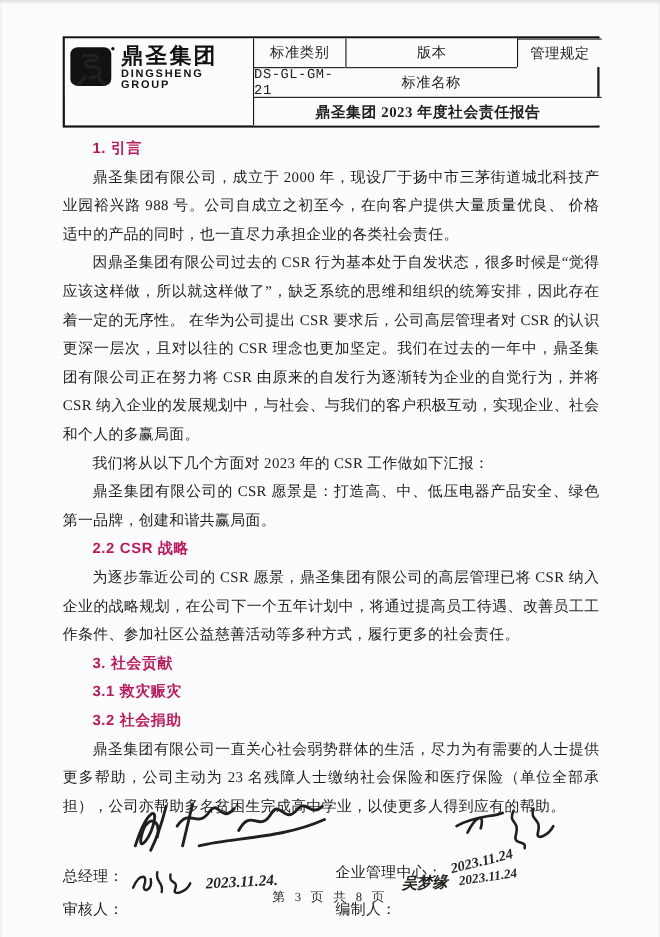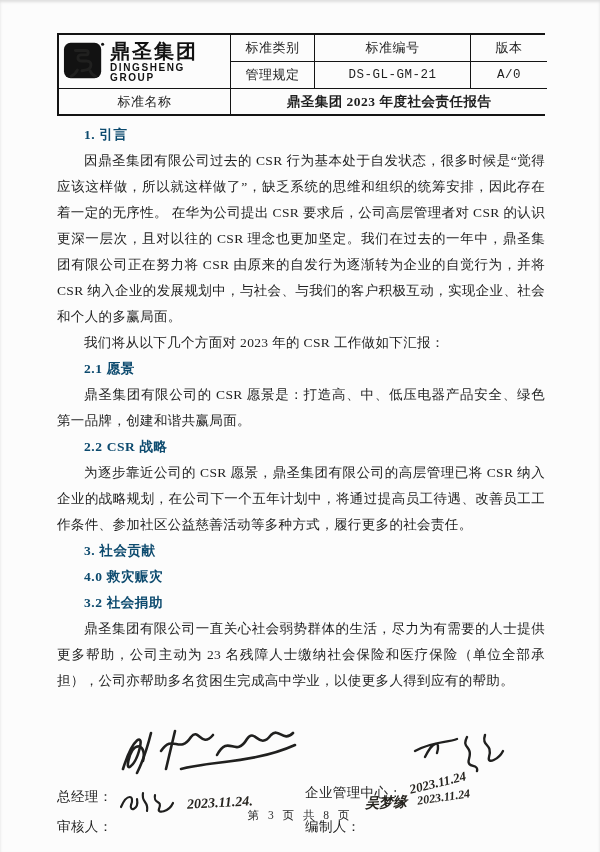--- a/index.html
+++ b/index.html
@@ -36,22 +36,22 @@
   .doc-title { font-weight:700; font-size:13.5px; }
 
   
   .bodytext { margin-top:6px; }
   .para, .heading {
     font-size:13.5px; line-height:26px; letter-spacing:.35px;
     text-align:justify;
   }
   .para { text-indent:2em; }
   .heading {
-    padding-left:2em; font-family:Liberation Serif, serif;
-    font-weight:700; letter-spacing:.6px; color:#0c4a6e;
+    padding-left:2em; font-family:Liberation Sans, sans-serif;
+    font-weight:700; letter-spacing:.6px; color:#be185d;
   }
 
   
   .sigs { position:absolute; left:57px; top:735px; width:488px; height:85px; }
   .sig-label { font-size:13.5px; letter-spacing:.4px; color:#1e1e1e; position:absolute; white-space:nowrap;margin-top:21px; }
   .ink { stroke:#20201f; fill:none; stroke-linecap:round; stroke-linejoin:round; }
   .hand {
     font-family:"Liberation Serif",serif; font-style:italic; font-weight:700;
     color:#26241f; white-space:nowrap; position:absolute;
   }
@@ -88,39 +88,37 @@
             <path class="ink" d="M15 31.5 c-1.8 3.4 -3.8 5.4 -6.6 6.6 M28.5 32.5 c1 2.6 2.8 4.6 5.6 5.6" stroke="#fff" stroke-width="3" fill="none"></path>
             <circle cx="41.5" cy="4.5" r="1.6" fill="#121212"></circle>
           </svg>
         </span>
         <span class="brand">
           <span class="brand-cn">鼎圣集团</span>
           <span class="brand-en">DINGSHENG GROUP</span>
         </span>
       </div>
       <div class="cell no-t">标准类别</div>
-      <div class="cell no-t">标准编号</div>
       <div class="cell no-t">版本</div>
       <div class="cell">管理规定</div>
       <div class="cell code">DS-GL-GM-21</div>
-      <div class="cell code">A/0</div>
       <div class="cell no-l">标准名称</div>
       <div class="cell doc-title" style="grid-column:2/5">鼎圣集团 2023 年度社会责任报告</div>
     </div>
 
     <div class="bodytext">
       <div class="heading">1. 引言</div>
+      <div class="para">鼎圣集团有限公司，成立于 2000 年，现设厂于扬中市三茅街道城北科技产业园裕兴路 988 号。公司自成立之初至今，在向客户提供大量质量优良、 价格适中的产品的同时，也一直尽力承担企业的各类社会责任。</div>
       <div class="para">因鼎圣集团有限公司过去的 CSR 行为基本处于自发状态，很多时候是“觉得应该这样做，所以就这样做了”，缺乏系统的思维和组织的统筹安排，因此存在着一定的无序性。 在华为公司提出 CSR 要求后，公司高层管理者对 CSR 的认识更深一层次，且对以往的 CSR 理念也更加坚定。我们在过去的一年中，鼎圣集团有限公司正在努力将 CSR 由原来的自发行为逐渐转为企业的自觉行为，并将 CSR 纳入企业的发展规划中，与社会、与我们的客户积极互动，实现企业、社会和个人的多赢局面。</div>
       <div class="para">我们将从以下几个方面对 2023 年的 CSR 工作做如下汇报：</div>
-      <div class="heading">2.1 愿景</div>
       <div class="para">鼎圣集团有限公司的 CSR 愿景是：打造高、中、低压电器产品安全、绿色第一品牌，创建和谐共赢局面。</div>
       <div class="heading">2.2 CSR 战略</div>
       <div class="para">为逐步靠近公司的 CSR 愿景，鼎圣集团有限公司的高层管理已将 CSR 纳入企业的战略规划，在公司下一个五年计划中，将通过提高员工待遇、改善员工工作条件、参加社区公益慈善活动等多种方式，履行更多的社会责任。</div>
       <div class="heading">3. 社会贡献</div>
-      <div class="heading">4.0 救灾赈灾</div>
+      <div class="heading">3.1 救灾赈灾</div>
       <div class="heading">3.2 社会捐助</div>
       <div class="para">鼎圣集团有限公司一直关心社会弱势群体的生活，尽力为有需要的人士提供更多帮助，公司主动为 23 名残障人士缴纳社会保险和医疗保险（单位全部承担），公司亦帮助多名贫困生完成高中学业，以使更多人得到应有的帮助。</div>
     </div>
   </div>
 
   <div class="sigs">
     <span class="sig-label gm-label">总经理：</span>
     <span class="gm-sig">
       <svg width="185" height="58" viewBox="0 0 185 58">
         <path class="ink" stroke-width="2.6" d="M8 46 C 18 14, 30 8, 24 28 C 20 42, 8 54, 15 32 C 20 18, 32 22, 28 38"></path>

